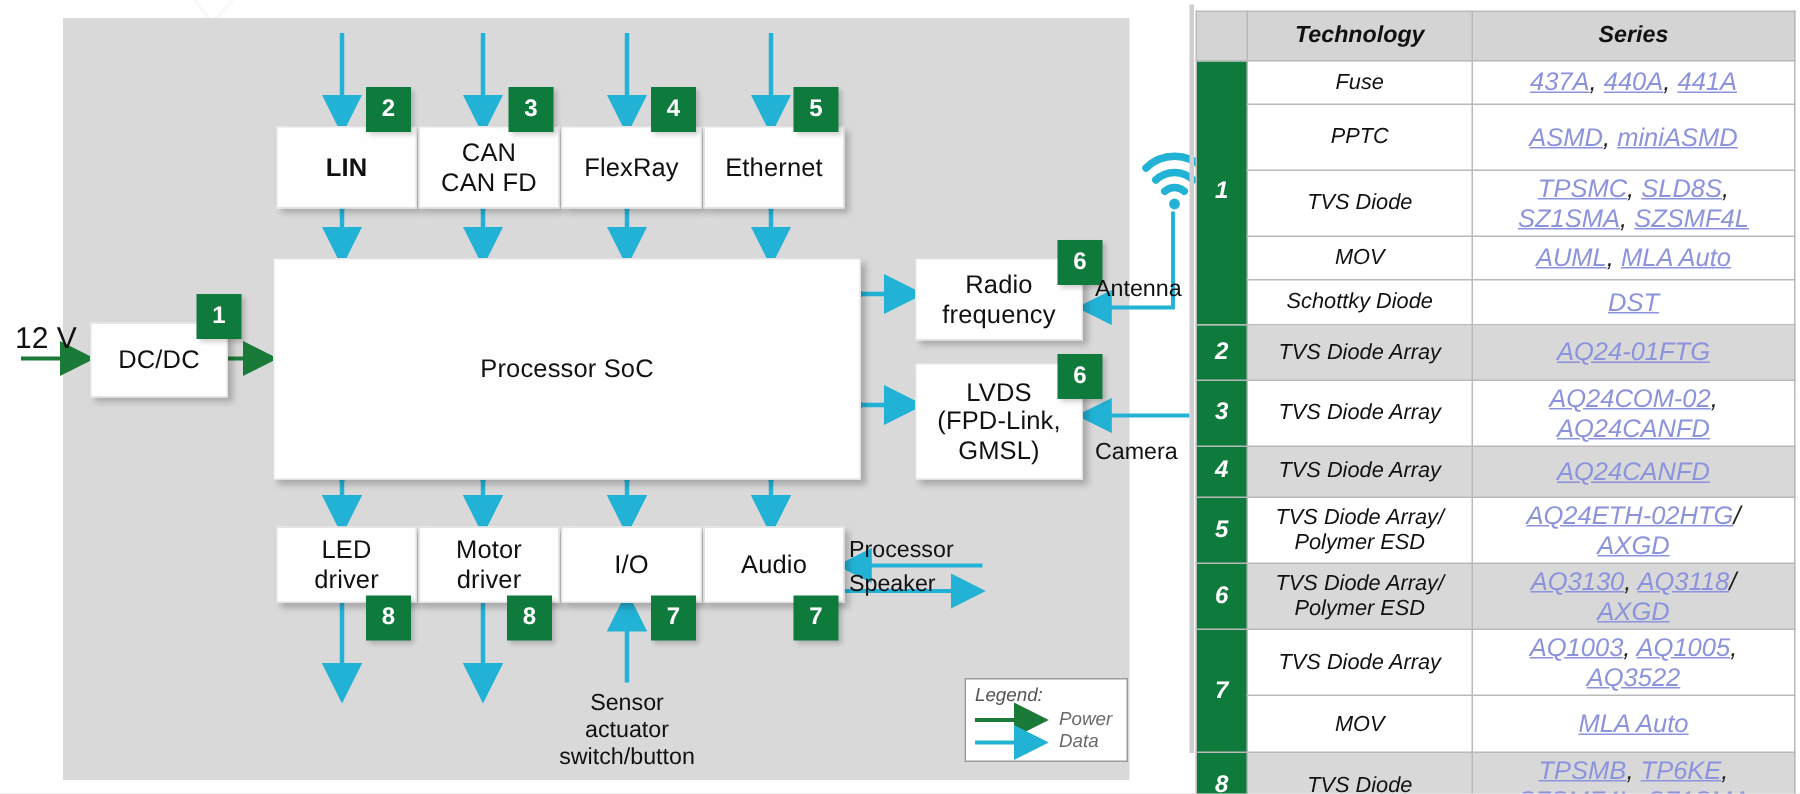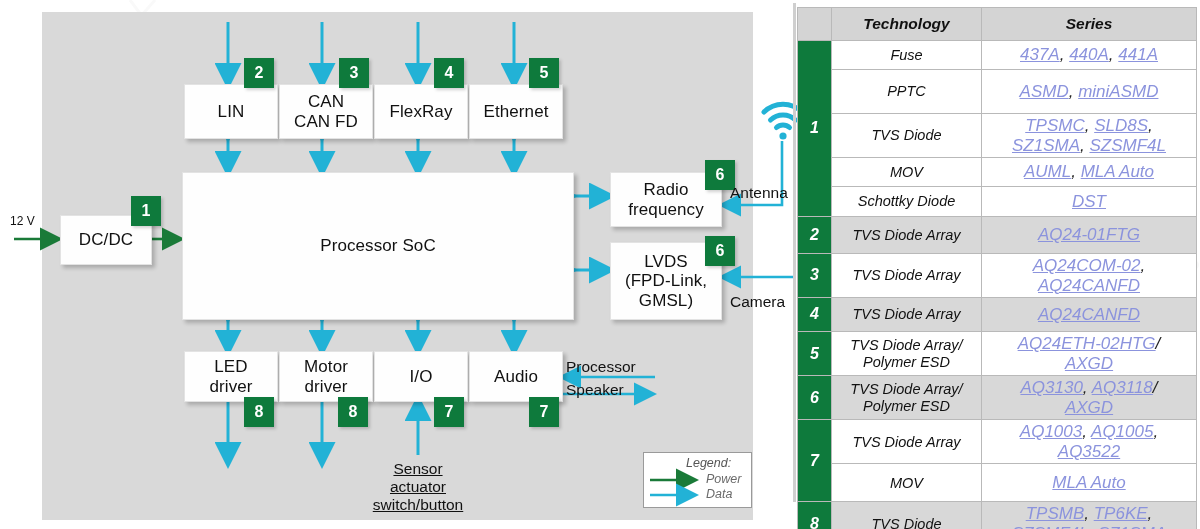--- a/index.html
+++ b/index.html
@@ -31,28 +31,28 @@
     position:absolute;width:30px;height:30px;background:#0e7a3c;
     color:#fff;font-size:16px;font-weight:700;
     display:flex;align-items:center;justify-content:center;
     box-shadow:2px 2px 3px rgba(0,0,0,.18);
   }
 
   
   #arrows{position:absolute;left:0;top:0;width:1200px;height:529px;pointer-events:none;}
 
   .txt{position:absolute;color:#111;font-size:15.5px;line-height:1.16;}
-  .txt.c{text-align:center;text-decoration:underline;}
+  .txt.c{text-align:center;}
 
   
   #legend{
     position:absolute;left:643px;top:452px;width:107px;height:54px;
     background:#fff;border:1px solid #9a9a9a;
   }
-  #legend .ltitle{position:absolute;left:6px;top:3px;font-size:12.5px;font-style:italic;color:#555;margin-left:36px;}
+  #legend .ltitle{position:absolute;left:6px;top:3px;font-size:12.5px;font-style:italic;color:#555;}
   #legend .ltxt{position:absolute;font-size:12.5px;font-style:italic;color:#6a6a6a;}
 
   
   #tableWrap{position:absolute;left:797px;top:7px;width:400px;height:491px;}
   table.ptab{border-collapse:collapse;width:400px;table-layout:fixed;
              font-size:14px;color:#111;}
   table.ptab td, table.ptab th{
     border:1px solid #b9b9b9;padding:2px 3px;text-align:center;vertical-align:middle;
     line-height:1.15;
     font-style:italic;
@@ -144,28 +144,28 @@
 
   <div class="wm" style="left:760px;top:100px;width:46px;height:42px;opacity:1;">
     <svg width="46" height="42" viewBox="0 0 46 42">
       <path d="M4 12 A27 27 0 0 1 42 12" stroke="#22b2d6" stroke-width="5" fill="none" stroke-linecap="round"></path>
       <path d="M10.5 20 A18 18 0 0 1 35.5 20" stroke="#22b2d6" stroke-width="5" fill="none" stroke-linecap="round"></path>
       <path d="M16.5 27.5 A9.5 9.5 0 0 1 29.5 27.5" stroke="#22b2d6" stroke-width="5" fill="none" stroke-linecap="round"></path>
       <circle cx="23" cy="36" r="3.6" fill="#22b2d6"></circle>
     </svg>
   </div>
 
-  <div class="txt" style="left:10px;top:215px;font-size:12px;">12 V</div>
+  <div class="txt" style="left:10px;top:215px;font-size:20px;">12 V</div>
 
   <div class="blk" style="left:60px;top:215px;width:90px;height:48px;">
     <span class="lbl">DC/DC</span>
   </div>
   <div class="badge" style="left:131px;top:196px;">1</div>
 
-  <div class="blk" style="left:184px;top:84px;width:92px;height:53px;">
+  <div class="blk" style="left:184px;top:84px;width:92px;height:53px;font-weight:bold;">
     <span class="lbl">LIN</span>
   </div>
   <div class="badge" style="left:244px;top:58px;">2</div>
 
   <div class="blk" style="left:279px;top:84px;width:92px;height:53px;">
     <span class="lbl">
       <span>CAN</span><br>
       <span>CAN FD</span>
     </span>
   </div>

